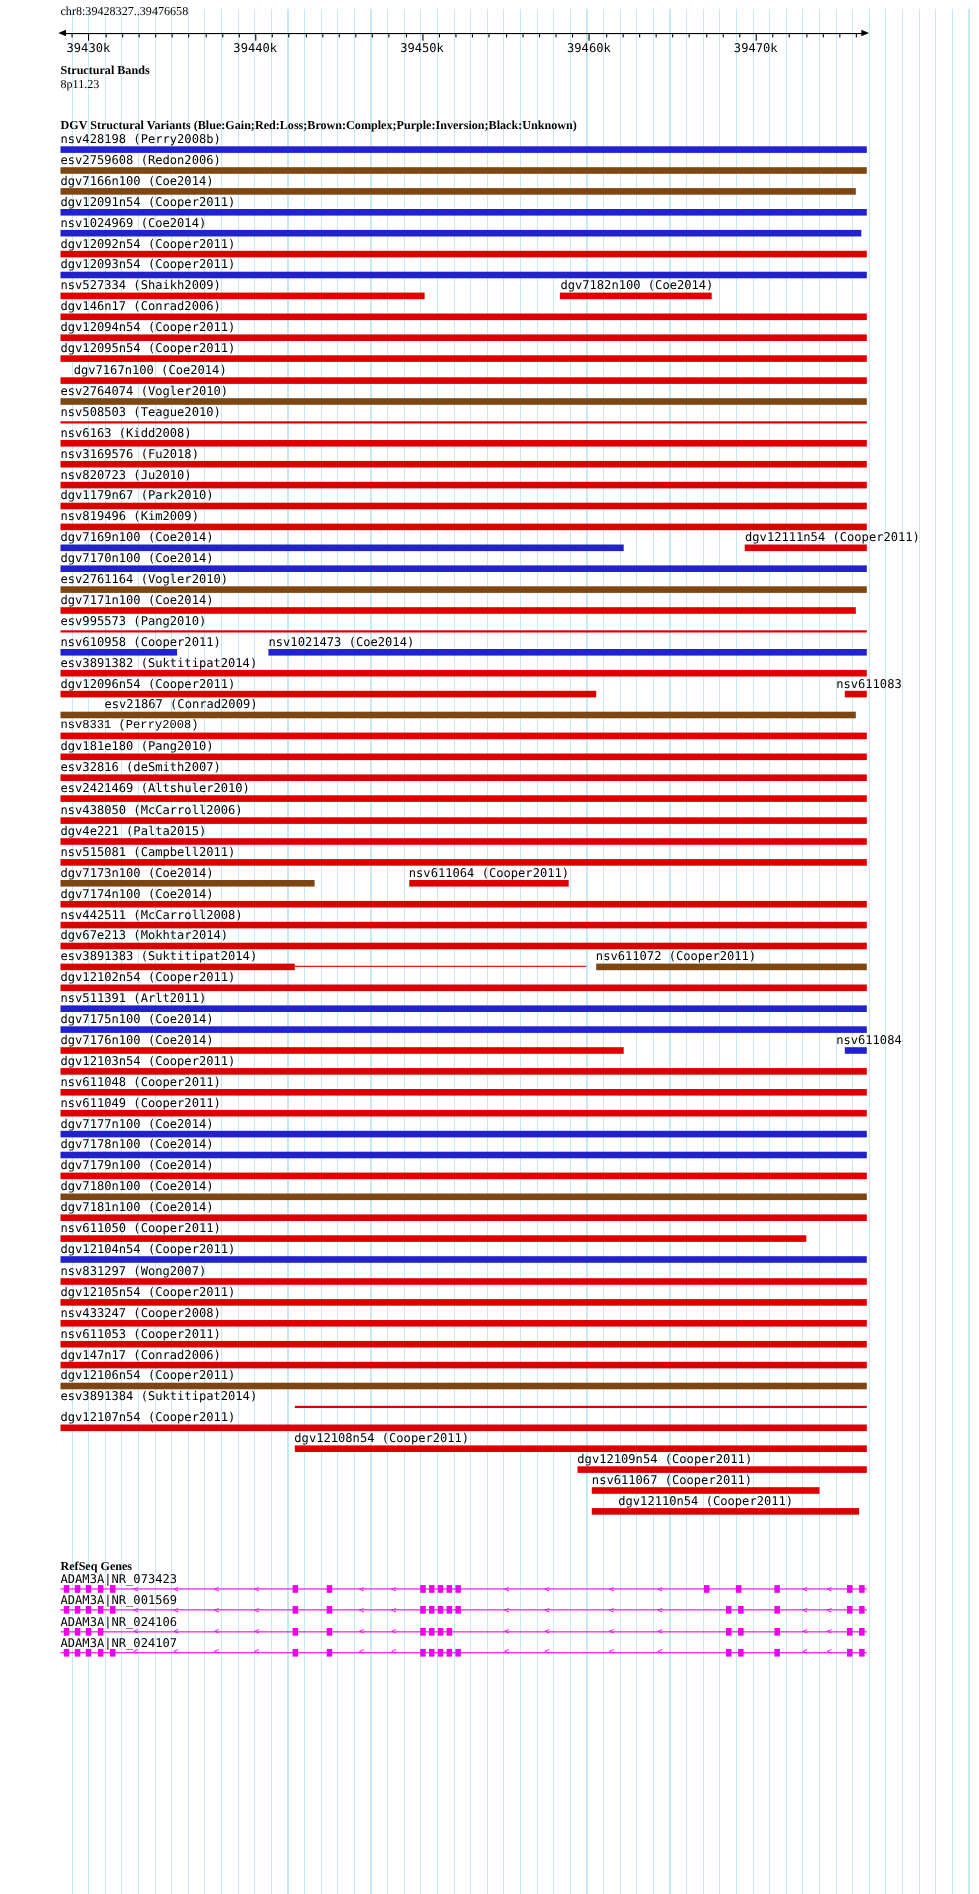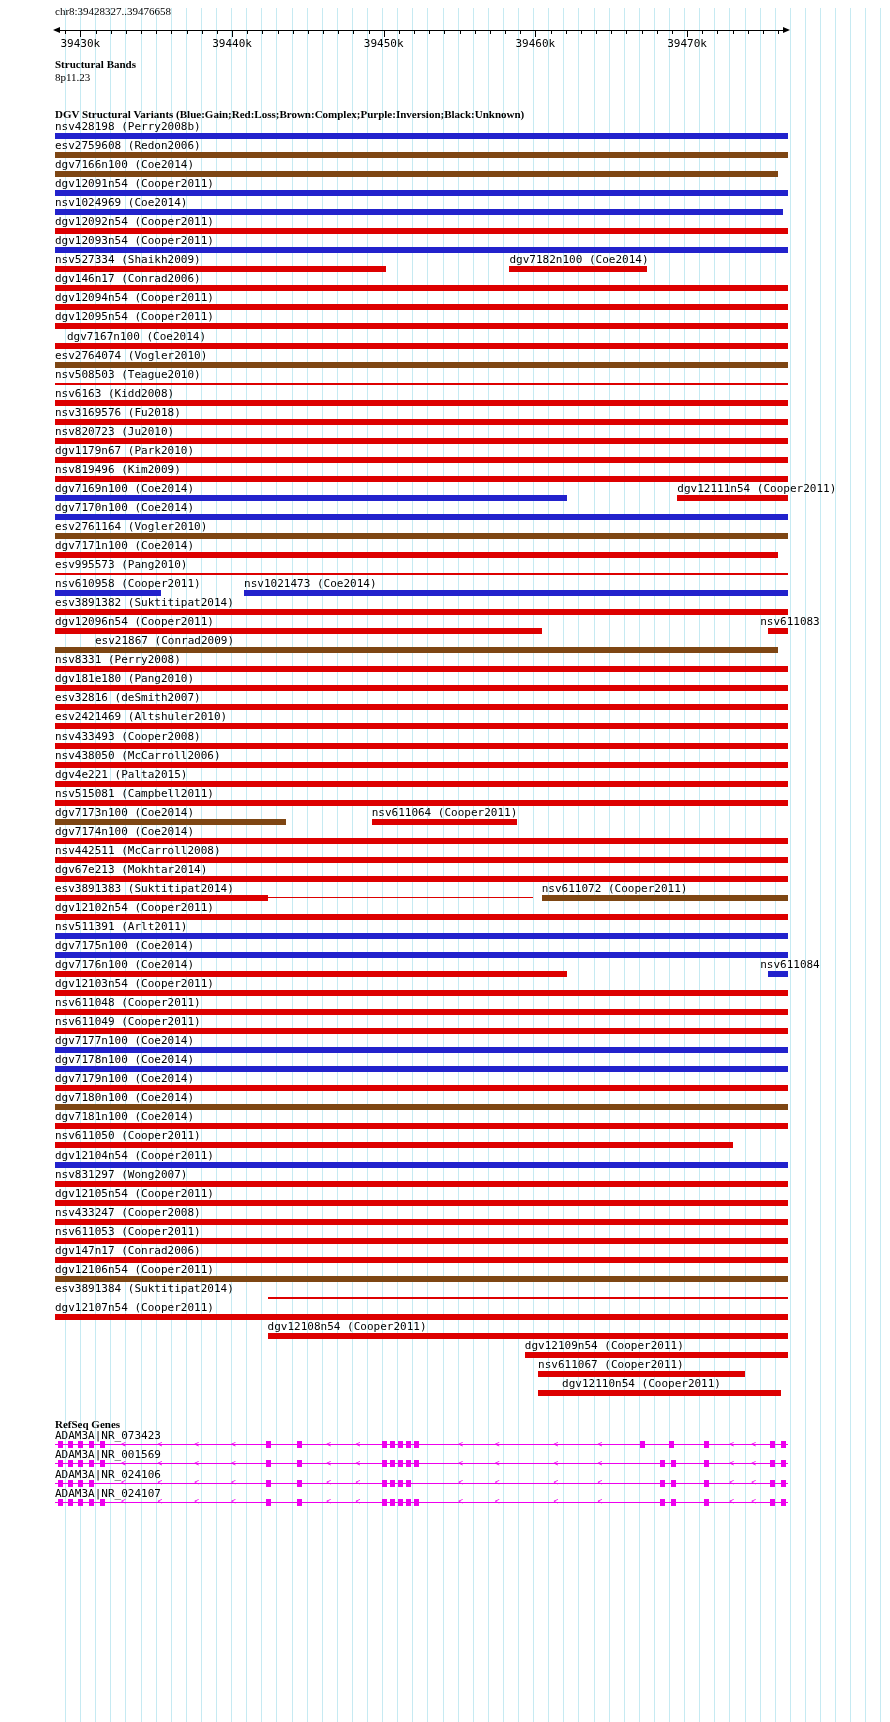--- a/index.html
+++ b/index.html
@@ -228,37 +228,33 @@
         <span class="feat-label" style="left: 0%;">dgv12096n54 (Cooper2011)</span>
         <div class="feat-bar" style="left: 0%; width: 66.4%; background: rgb(221, 0, 0);"></div>
         <span class="feat-label" style="left: 96.2%;">nsv611083</span>
         <div class="feat-bar" style="left: 97.3%; width: 2.7%; background: rgb(221, 0, 0);"></div>
       </div>
       <div class="track-row">
         <span class="feat-label" style="left: 0%; margin-left: 40px;">esv21867 (Conrad2009)</span>
         <div class="feat-bar" style="left: 0%; width: 98.6%; background: rgb(126, 70, 19);"></div>
       </div>
       <div class="track-row">
-        <span class="feat-label" style="left: 0%;">nsv8331 (Perry2008)</span>
+        <span class="feat-label" style="left: 0%; font-family: Liberation Mono, monospace;">nsv8331 (Perry2008)</span>
         <div class="feat-bar" style="left: 0%; width: 100%; background: rgb(221, 0, 0);"></div>
       </div>
       <div class="track-row">
         <span class="feat-label" style="left: 0%;">dgv181e180 (Pang2010)</span>
         <div class="feat-bar" style="left: 0%; width: 100%; background: rgb(221, 0, 0);"></div>
       </div>
       <div class="track-row">
         <span class="feat-label" style="left: 0%;">esv32816 (deSmith2007)</span>
         <div class="feat-bar" style="left: 0%; width: 100%; background: rgb(221, 0, 0);"></div>
       </div>
       <div class="track-row">
         <span class="feat-label" style="left: 0%;">esv2421469 (Altshuler2010)</span>
-        <div class="feat-bar" style="left: 0%; width: 100%; background: rgb(221, 0, 0);"></div>
-      </div>
-      <div class="track-row">
-        <span class="feat-label" style="left: 0%;">nsv433493 (Cooper2008)</span>
         <div class="feat-bar" style="left: 0%; width: 100%; background: rgb(221, 0, 0);"></div>
       </div>
       <div class="track-row">
         <span class="feat-label" style="left: 0%;">nsv438050 (McCarroll2006)</span>
         <div class="feat-bar" style="left: 0%; width: 100%; background: rgb(221, 0, 0);"></div>
       </div>
       <div class="track-row">
         <span class="feat-label" style="left: 0%;">dgv4e221 (Palta2015)</span>
         <div class="feat-bar" style="left: 0%; width: 100%; background: rgb(221, 0, 0);"></div>
       </div>

